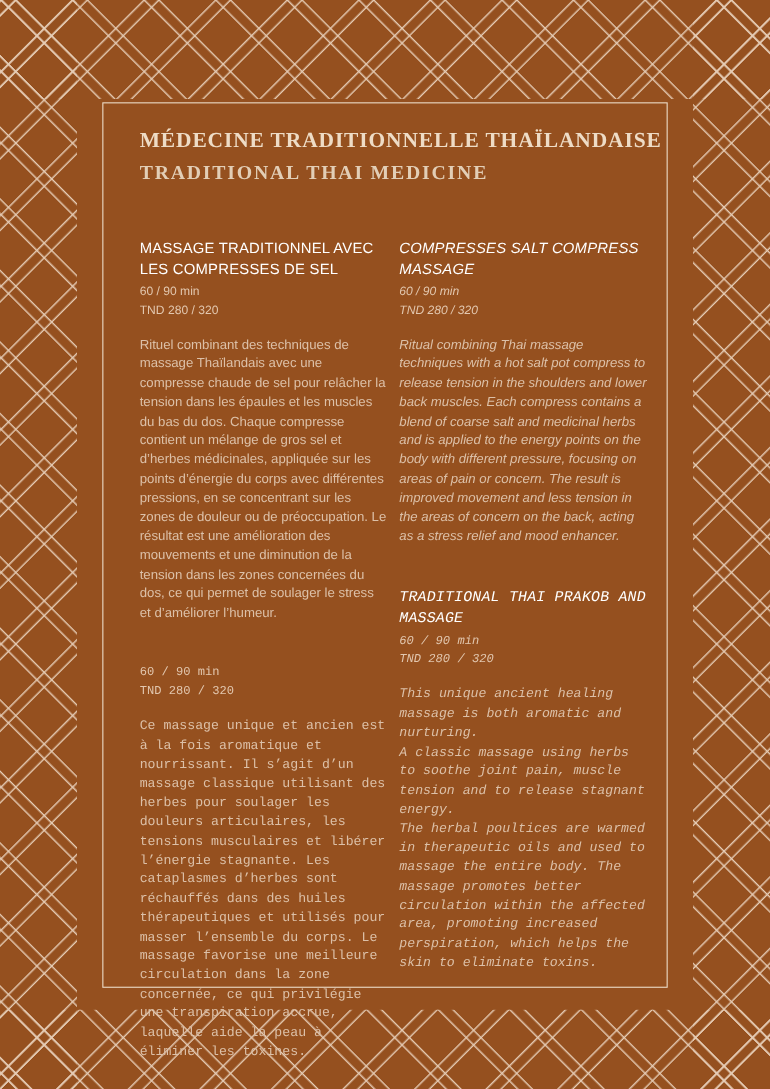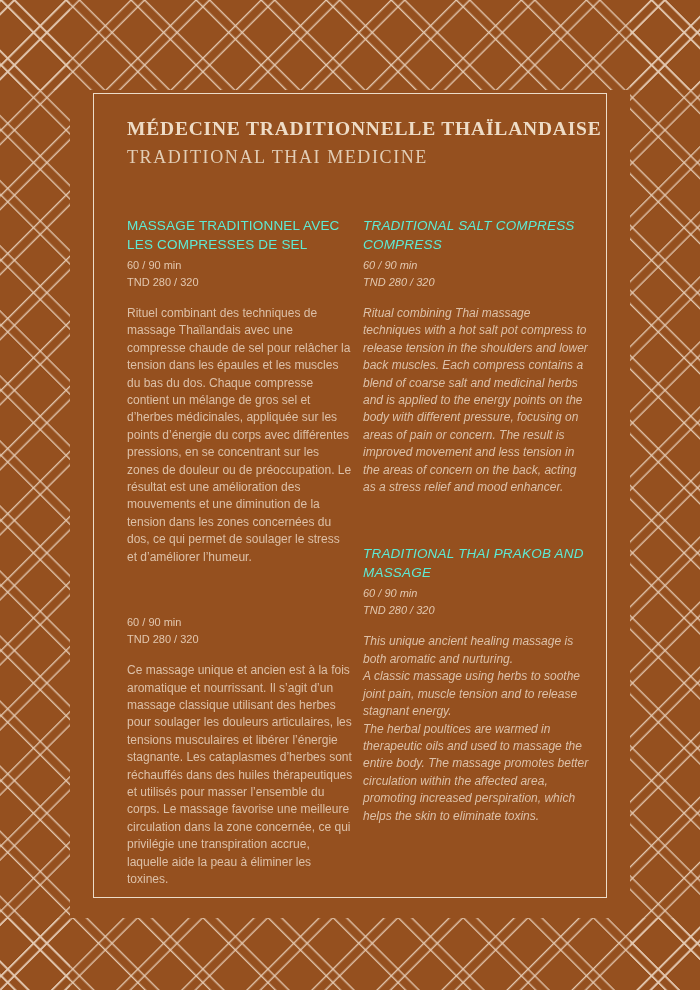--- a/index.html
+++ b/index.html
@@ -38,37 +38,37 @@
     letter-spacing: 0.8px;
     color: #eedcc6;
     font-weight: 600;
     white-space: nowrap;
   }
   .title-en {
     font-family: "Liberation Serif", serif;
     font-size: 18px;
     letter-spacing: 1.6px;
     color: #e2ceb6;
-    font-weight: 400;
+    font-weight: 700;
     margin-top: 7px;
     white-space: nowrap;
   }
   .columns {
     display: flex;
     gap: 10px;
     margin-top: 48px;
   }
   .col { width: 226px; }
   .col-en { font-style: italic; }
-  .menu-item + .menu-item { margin-top: 48px; }
+  .menu-item + .menu-item { margin-top: 38px; font-family: Liberation Mono, monospace; }
   .item-heading {
     font-size: 13.5px;
     line-height: 19px;
     letter-spacing: 0.2px;
-    color: #5eead4;
+    color: #ffffff;
   }
   .item-meta {
     font-size: 11px;
     line-height: 17px;
     color: #e2c7af;
   }
   .item-meta.first { margin-top: 3px; }
   .item-desc {
     font-size: 12px;
     line-height: 17.4px;
@@ -129,21 +129,21 @@
           <div class="item-meta first">60 / 90 min</div>
           <div class="item-meta">TND 280 / 320</div>
           <div class="item-desc">Ce massage unique et ancien est à la fois aromatique et nourrissant. Il s’agit d’un massage classique utilisant des herbes pour soulager les douleurs articulaires, les tensions musculaires et libérer l’énergie stagnante. Les cataplasmes d’herbes sont réchauffés dans des huiles thérapeutiques et utilisés pour masser l’ensemble du corps. Le massage favorise une meilleure circulation dans la zone concernée, ce qui privilégie une transpiration accrue, laquelle aide la peau à éliminer les toxines.</div>
         </div>
 
       </div>
 
       <div class="col col-en">
 
         <div class="menu-item">
-          <div class="item-heading">TRADITIONAL SALT COMPRESS COMPRESS</div>
+          <div class="item-heading">COMPRESSES SALT COMPRESS MASSAGE</div>
           <div class="item-meta first">60 / 90 min</div>
           <div class="item-meta">TND 280 / 320</div>
           <div class="item-desc">Ritual combining Thai massage techniques with a hot salt pot compress to release tension in the shoulders and lower back muscles. Each compress contains a blend of coarse salt and medicinal herbs and is applied to the energy points on the body with different pressure, focusing on areas of pain or concern. The result is improved movement and less tension in the areas of concern on the back, acting as a stress relief and mood enhancer.</div>
         </div>
 
         <div class="menu-item">
           <div class="item-heading">TRADITIONAL THAI PRAKOB AND MASSAGE</div>
           <div class="item-meta first">60 / 90 min</div>
           <div class="item-meta">TND 280 / 320</div>
           <div class="item-desc">This unique ancient healing massage is both aromatic and nurturing.

